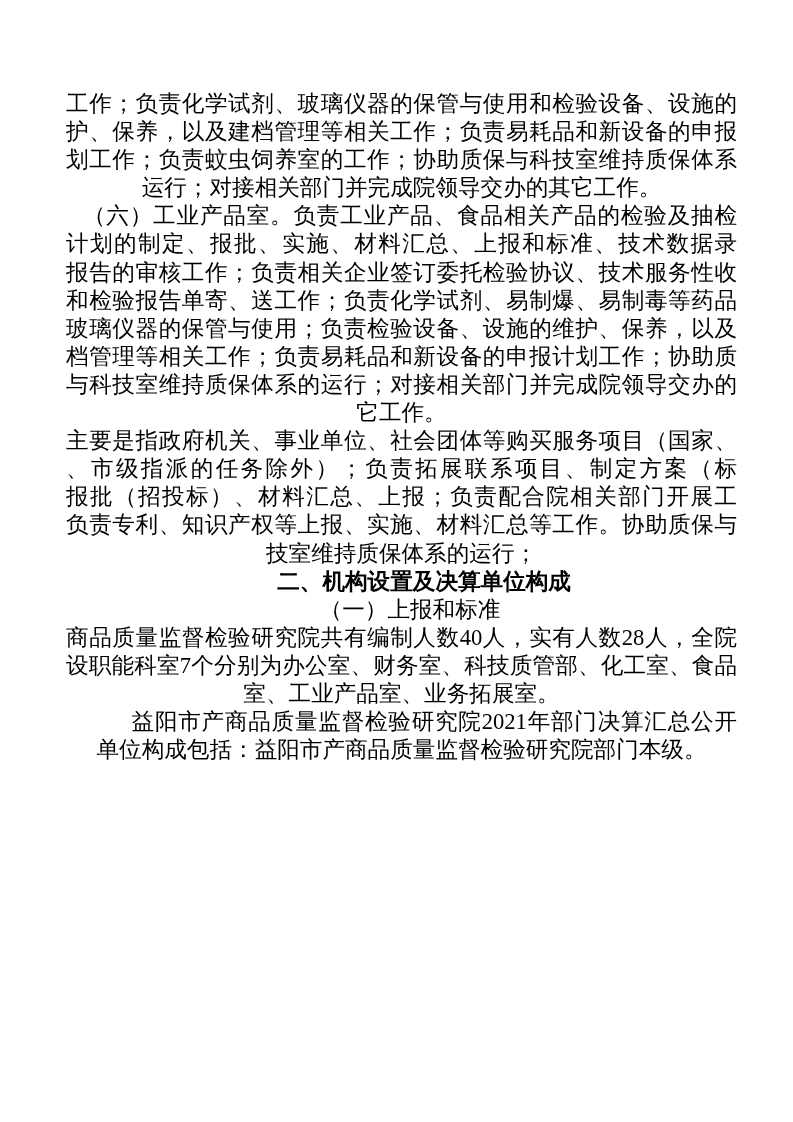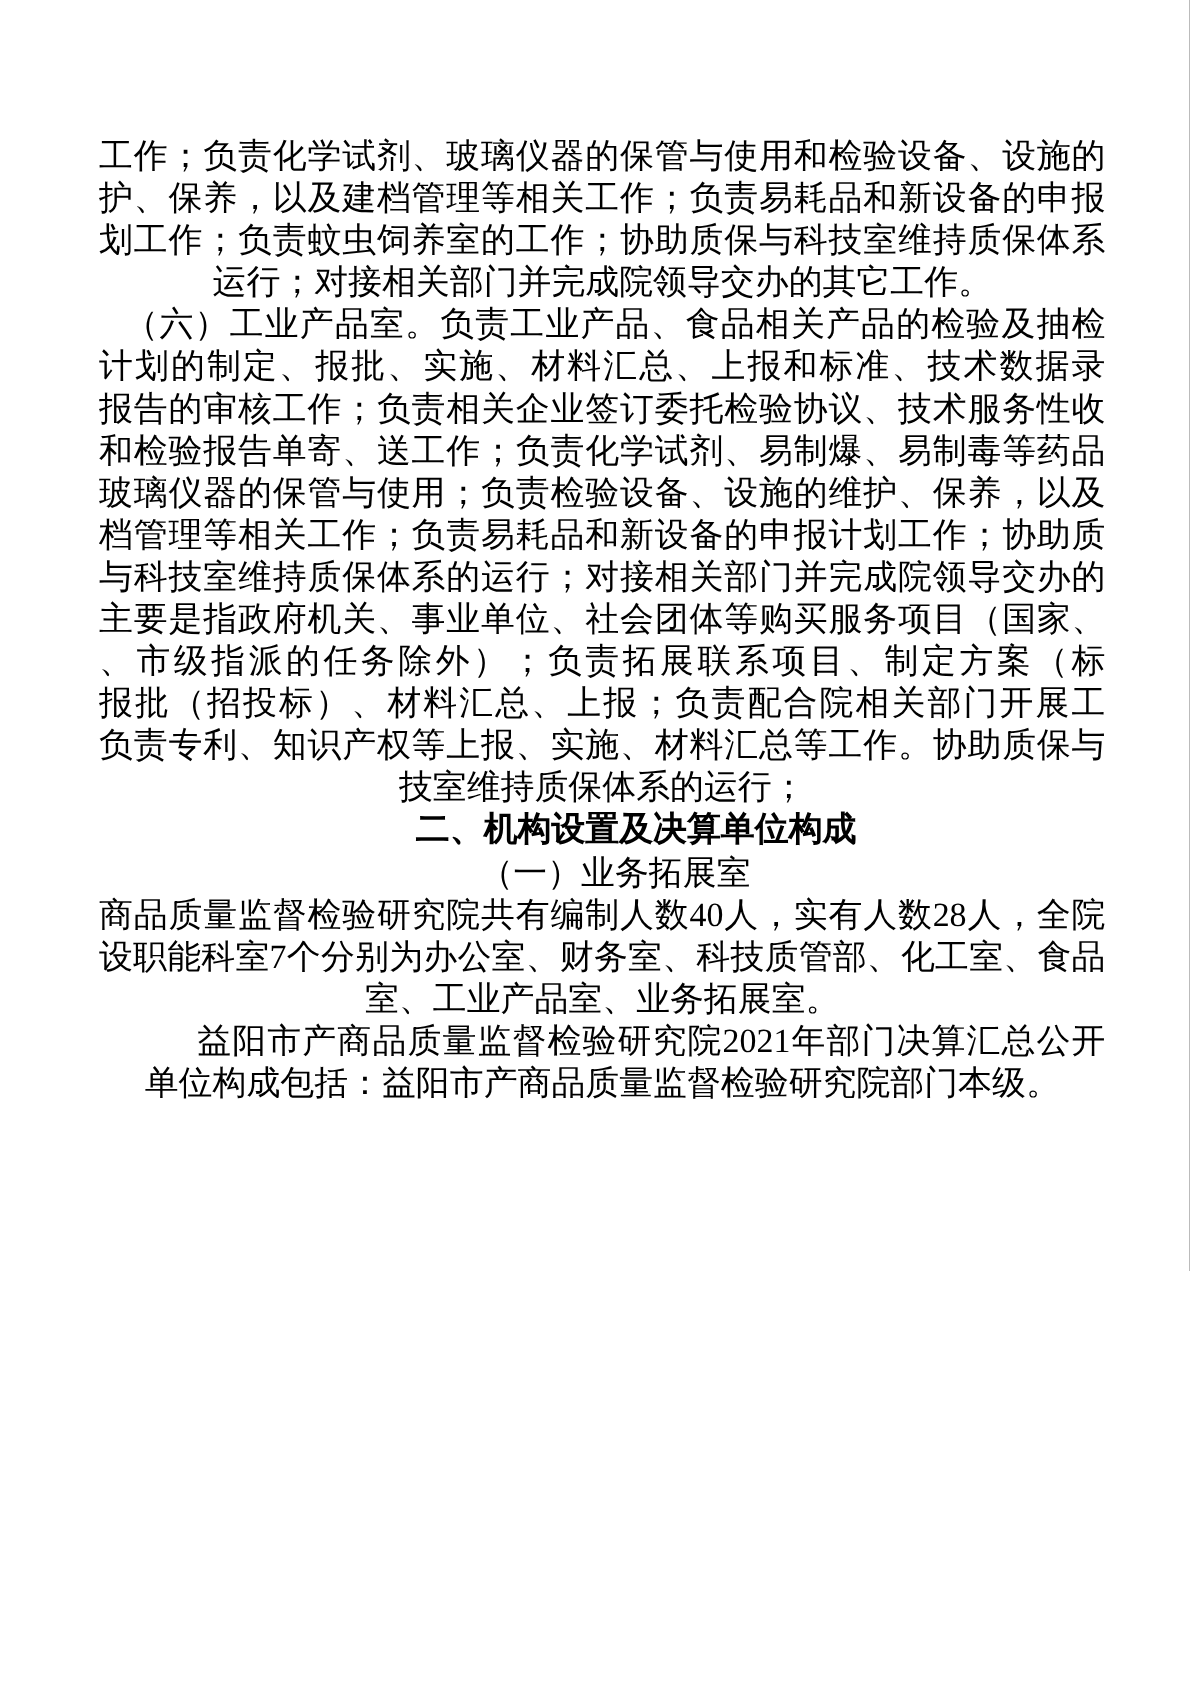--- a/index.html
+++ b/index.html
@@ -48,26 +48,27 @@
       <div class="line fill" style="text-indent: 0em;">护、保养，以及建档管理等相关工作；负责易耗品和新设备的申报计</div>
       <div class="line fill" style="text-indent: 0em;">划工作；负责蚊虫饲养室的工作；协助质保与科技室维持质保体系的</div>
       <div class="line" style="text-indent: 0em;">运行；对接相关部门并完成院领导交办的其它工作。</div>
       <div class="line fill" style="text-indent: 0.75em;">（六）工业产品室。负责工业产品、食品相关产品的检验及抽检</div>
       <div class="line fill" style="text-indent: 0em;">计划的制定、报批、实施、材料汇总、上报和标准、技术数据录入、</div>
       <div class="line fill" style="text-indent: 0em;">报告的审核工作；负责相关企业签订委托检验协议、技术服务性收费</div>
       <div class="line fill" style="text-indent: 0em;">和检验报告单寄、送工作；负责化学试剂、易制爆、易制毒等药品和</div>
       <div class="line fill" style="text-indent: 0em;">玻璃仪器的保管与使用；负责检验设备、设施的维护、保养，以及建</div>
       <div class="line fill" style="text-indent: 0em;">档管理等相关工作；负责易耗品和新设备的申报计划工作；协助质保</div>
       <div class="line fill" style="text-indent: 0em;">与科技室维持质保体系的运行；对接相关部门并完成院领导交办的其</div>
+      <div class="line" style="text-indent: 0em;">它工作。</div>
       <div class="line fill" style="text-indent: 0em;">主要是指政府机关、事业单位、社会团体等购买服务项目（国家、省</div>
       <div class="line fill" style="text-indent: 0em;">、市级指派的任务除外）；负责拓展联系项目、制定方案（标书）、</div>
       <div class="line fill" style="text-indent: 0em;">报批（招投标）、材料汇总、上报；负责配合院相关部门开展工作；</div>
       <div class="line fill" style="text-indent: 0em;">负责专利、知识产权等上报、实施、材料汇总等工作。协助质保与科</div>
       <div class="line" style="text-indent: 0em;">技室维持质保体系的运行；</div>
-      <div class="line heading" style="text-indent: 2em; font-family: Liberation Mono, monospace;">二、机构设置及决算单位构成</div>
-      <div class="line" style="text-indent: 0.75em;">（一）业务拓展室</div>
+      <div class="line heading" style="text-indent: 2em;">二、机构设置及决算单位构成</div>
+      <div class="line" style="text-indent: 0.75em;">（一）上报和标准</div>
       <div class="line fill" style="text-indent: 0em;">商品质量监督检验研究院共有编制人数40人，实有人数28人，全院内</div>
       <div class="line fill" style="text-indent: 0em;">设职能科室7个分别为办公室、财务室、科技质管部、化工室、食品</div>
       <div class="line" style="text-indent: 0em;">室、工业产品室、业务拓展室。</div>
       <div class="line fill" style="text-indent: 2.9em;">益阳市产商品质量监督检验研究院2021年部门决算汇总公开</div>
       <div class="line" style="text-indent: 0em;">单位构成包括：益阳市产商品质量监督检验研究院部门本级。</div>
     </div>
 </div>
 
 </body></html>

